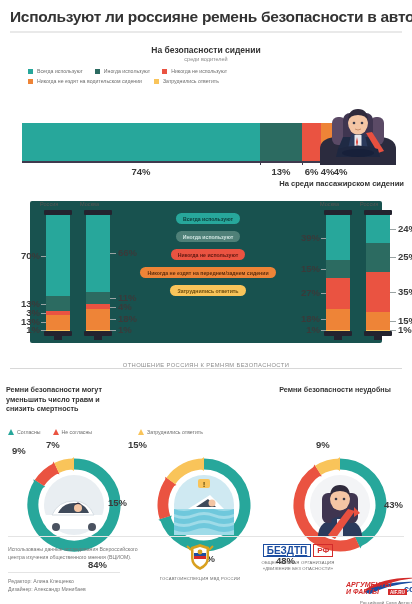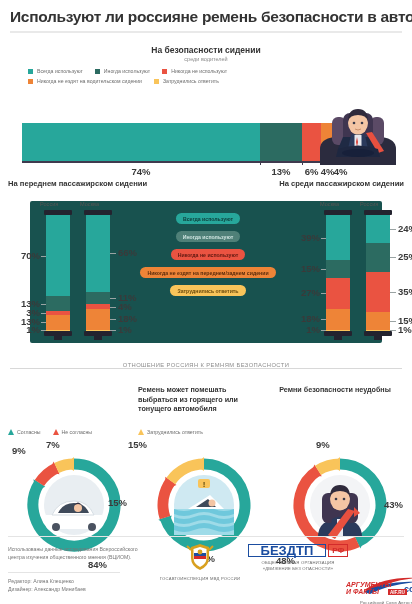--- a/index.html
+++ b/index.html
@@ -188,21 +188,20 @@
     <circle cx="44" cy="18" r="1.3" fill="#3a3a4a"></circle>
     <circle cx="52" cy="18" r="1.3" fill="#3a3a4a"></circle>
     <path d="M45 24 q3 2 6 0" stroke="#c98f6d" stroke-width="1" fill="none"></path>
     <path d="M56 28 L68 48 L74 46 L62 27 Z" fill="#e8503f"></path>
     <path d="M28 44 q20 -7 40 0 l2 8 h-44 z" fill="#1e2740"></path>
     <ellipse cx="48" cy="48" rx="16" ry="4" fill="#17203a"></ellipse>
   </svg>
 </div>
 
 <div class="sec2">
-  <div class="s2-title-l">На переднем пассажирском сидении</div>
   <div class="s2-title-r">На среди пассажирском сидении</div>
   <div class="panel"></div>
   <div class="midlegend" id="midlegend">
       <div class="ml-item" style="background: rgb(39, 167, 155); color: rgb(13, 59, 57);">Всегда используют</div>
       <div class="ml-item" style="background: rgb(79, 128, 120); color: rgb(207, 228, 224);">Иногда используют</div>
       <div class="ml-item" style="background: rgb(234, 83, 65); color: rgb(93, 23, 16);">Никогда не используют</div>
       <div class="ml-item" style="background: rgb(238, 132, 55); color: rgb(93, 44, 12);">Никогда не ездят на переднем/заднем сидении</div>
       <div class="ml-item" style="background: rgb(249, 196, 90); color: rgb(107, 74, 12);">Затруднились ответить</div>
     </div>
   <div id="s2-cols">
@@ -316,20 +315,21 @@
         <span class="tri" style="border-bottom:6px solid #ea5341"></span>
         <span>Не согласны</span>
       </div>
     </div>
     <div class="legend3" style="left: 138px; top: 52px;">
       <div class="l3">
         <span class="tri" style="border-bottom:6px solid #f9c45a"></span>
         <span>Затруднились ответить</span>
       </div>
     </div>
+    <div class="q" style="left: 6px; top: 8px; width: 118px;">Ремни безопасности могут уменьшить число травм и снизить смертность</div>
     <svg class="donut" viewBox="0 0 104 104" style="left: 22px; top: 76px;">
       <circle cx="52" cy="52" r="30" fill="#e9eef2"></circle>
       <path d="M 52 11 A 41 41 0 1 1 17.38255505441738 30.031101405861147" stroke="#27a79b" stroke-width="11" fill="none"></path>
       <path d="M 11.472259575903273 26.280313841008173 L 23.292850532931485 33.78188897071412 L 13.422659315562491 38.11515985987442 Z" fill="#27a79b"></path>
       <path d="M 17.38255505441738 30.031101405861147 A 41 41 0 0 1 34.54304904583201 14.90209084889321" stroke="#ea5341" stroke-width="11" fill="none"></path>
       <path d="M 31.562594004876498 8.568301481631067 L 37.52350408678752 21.23588021615534 L 26.86794335960362 19.605868910805647 Z" fill="#ea5341"></path>
       <path d="M 34.54304904583201 14.90209084889321 A 41 41 0 0 1 51.99999999999999 11" stroke="#f9c45a" stroke-width="11" fill="none"></path>
       <path d="M 51.99999999999999 4 L 51.99999999999999 18 L 43.05258545368436 11.988204577445174 Z" fill="#f9c45a"></path>
       <g>
         <path d="M24 62 h56 v10 a4 4 0 0 1 -4 4 h-48 a4 4 0 0 1 -4 -4 z" fill="#ffffff"></path>
@@ -337,21 +337,20 @@
         <path d="M36 60 q5 -10 16 -10 q11 0 15 10 z" fill="#3f4a5a"></path>
         <circle cx="56" cy="55" r="4" fill="#f4c5a4"></circle>
         <path d="M52 52 q4 -5 8 0 q-4 -2 -8 0z" fill="#2f2a3c"></path>
         <circle cx="34" cy="74" r="4" fill="#4a5260"></circle>
         <circle cx="70" cy="74" r="4" fill="#4a5260"></circle>
       </g>
     </svg>
     <div class="dlbl" style="left: 60px; top: 182px; margin-left: 28px;">84%</div>
     <div class="dlbl" style="left: 12px; top: 68px;">9%</div>
     <div class="dlbl" style="left: 46px; top: 62px;">7%</div>
-    <div class="q" style="left: 138px; top: 8px; width: 118px;">Ремень может помешать выбраться из горящего или тонущего автомобиля</div>
     <svg class="donut" viewBox="0 0 104 104" style="left: 152px; top: 76px;">
       <circle cx="52" cy="52" r="30" fill="#cfe9f2"></circle>
       <path d="M 52 11 A 41 41 0 1 1 13.006682831898708 64.66969676937286" stroke="#27a79b" stroke-width="11" fill="none"></path>
       <path d="M 6.349287217832639 66.8328157299975 L 19.664078445964783 62.50657780874823 L 16.711424385239795 72.87382166929073 Z" fill="#27a79b"></path>
       <path d="M 13.006682831898708 64.66969676937286 A 41 41 0 0 1 18.83030323062713 27.90080465600864" stroke="#ea5341" stroke-width="11" fill="none"></path>
       <path d="M 13.167184270002494 23.786307889961332 L 24.493422191251767 32.01530142205594 L 14.370619211227911 35.720267156565804 Z" fill="#ea5341"></path>
       <path d="M 18.83030323062713 27.90080465600864 A 41 41 0 0 1 51.99999999999999 11" stroke="#f9c45a" stroke-width="11" fill="none"></path>
       <path d="M 51.99999999999999 4 L 51.99999999999999 18 L 43.05258545368436 11.988204577445174 Z" fill="#f9c45a"></path>
       <g>
         <path d="M22 56 h60 v26 h-60 z" fill="#9fdbe8"></path>
@@ -411,21 +410,21 @@
         <rect x="4" y="13" width="12" height="3" fill="#d32b2b"></rect>
         <circle cx="10" cy="9" r="2.4" fill="#d8a01f"></circle>
         <path d="M1 7 L-3 3 M19 7 L23 3" stroke="#d8a01f" stroke-width="2"></path>
       </g>
     </svg>
     <div class="logo-cap">ГОСАВТОИНСПЕКЦИЯ МВД РОССИИ</div>
   </div>
 
   <div style="position:absolute; left:256px; top:8px; width:84px;">
     <div style="display:flex; justify-content:center; align-items:stretch; height:13px;">
-      <div style="border:1.4px solid #1b4da0; color:#1b4da0; font-weight:bold; font-size:13px; padding:0 12px; display:flex; align-items:center;text-decoration:underline;">БЕЗДТП</div>
+      <div style="border:1.4px solid #1b4da0; color:#1b4da0; font-weight:bold; font-size:10px; padding:0 3px; display:flex; align-items:center;text-decoration:underline;">БЕЗДТП</div>
       <div style="border:1.4px solid #d32b2b; color:#d32b2b; font-weight:bold; font-size:8px; padding:0 3px; margin-left:2px; display:flex; align-items:center;">РФ</div>
     </div>
     <div class="logo-cap" style="margin-top:3px; white-space:normal; line-height:1.5;">ОБЩЕСТВЕННАЯ ОРГАНИЗАЦИЯ «ДВИЖЕНИЕ БЕЗ ОПАСНОСТИ»</div>
   </div>
 
   <div style="position:absolute; left:360px; top:8px; width:66px;margin-top:32px;">
     <svg width="66" height="20" viewBox="0 0 66 20">
       <path d="M4 14 Q26 0 58 2 Q30 4 10 16 Z" fill="#d32b2b"></path>
       <path d="M4 16 Q26 4 58 6 Q30 8 10 18 Z" fill="#1b4da0"></path>
       <text x="44" y="16" font-family="Liberation Sans, sans-serif" font-size="9" font-weight="bold" fill="#1b4da0">ссa</text>

